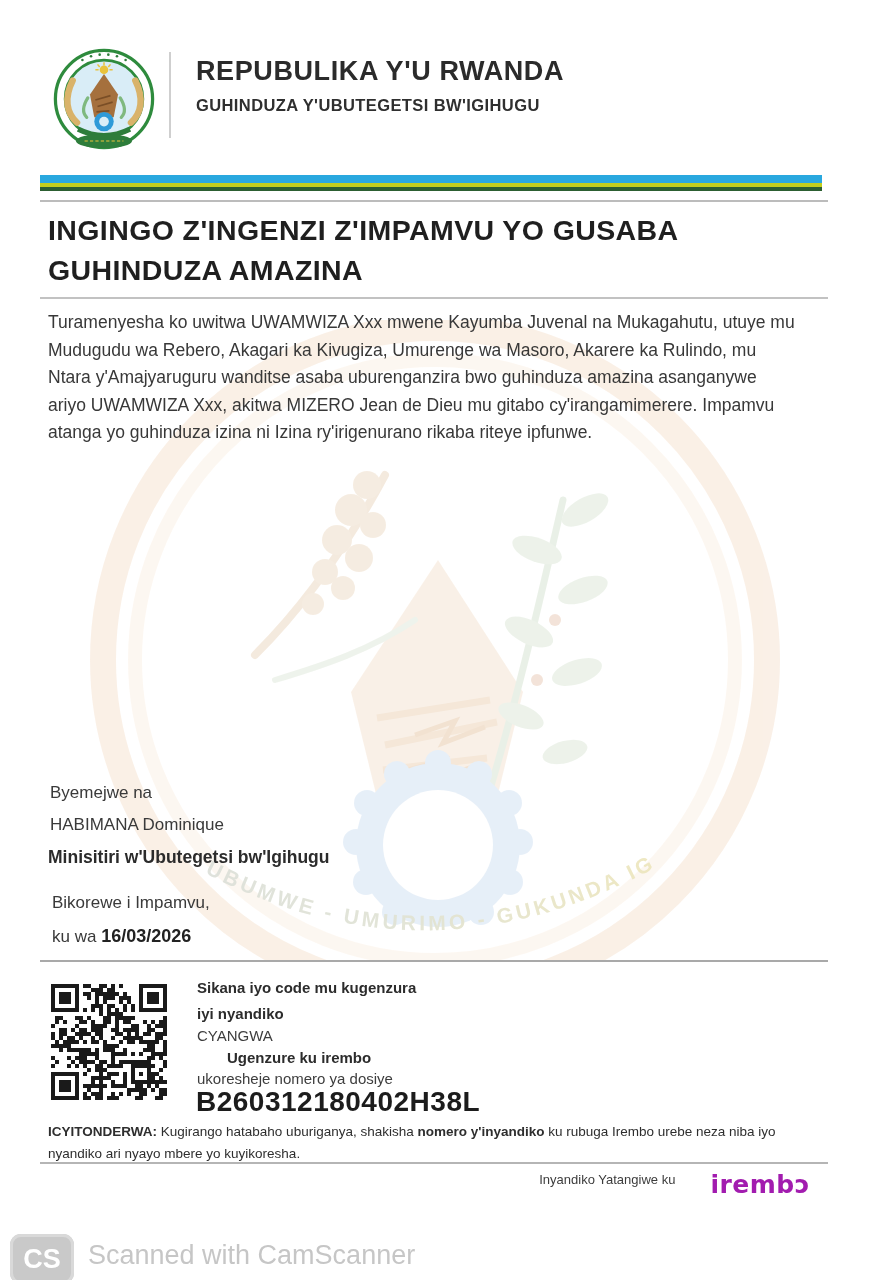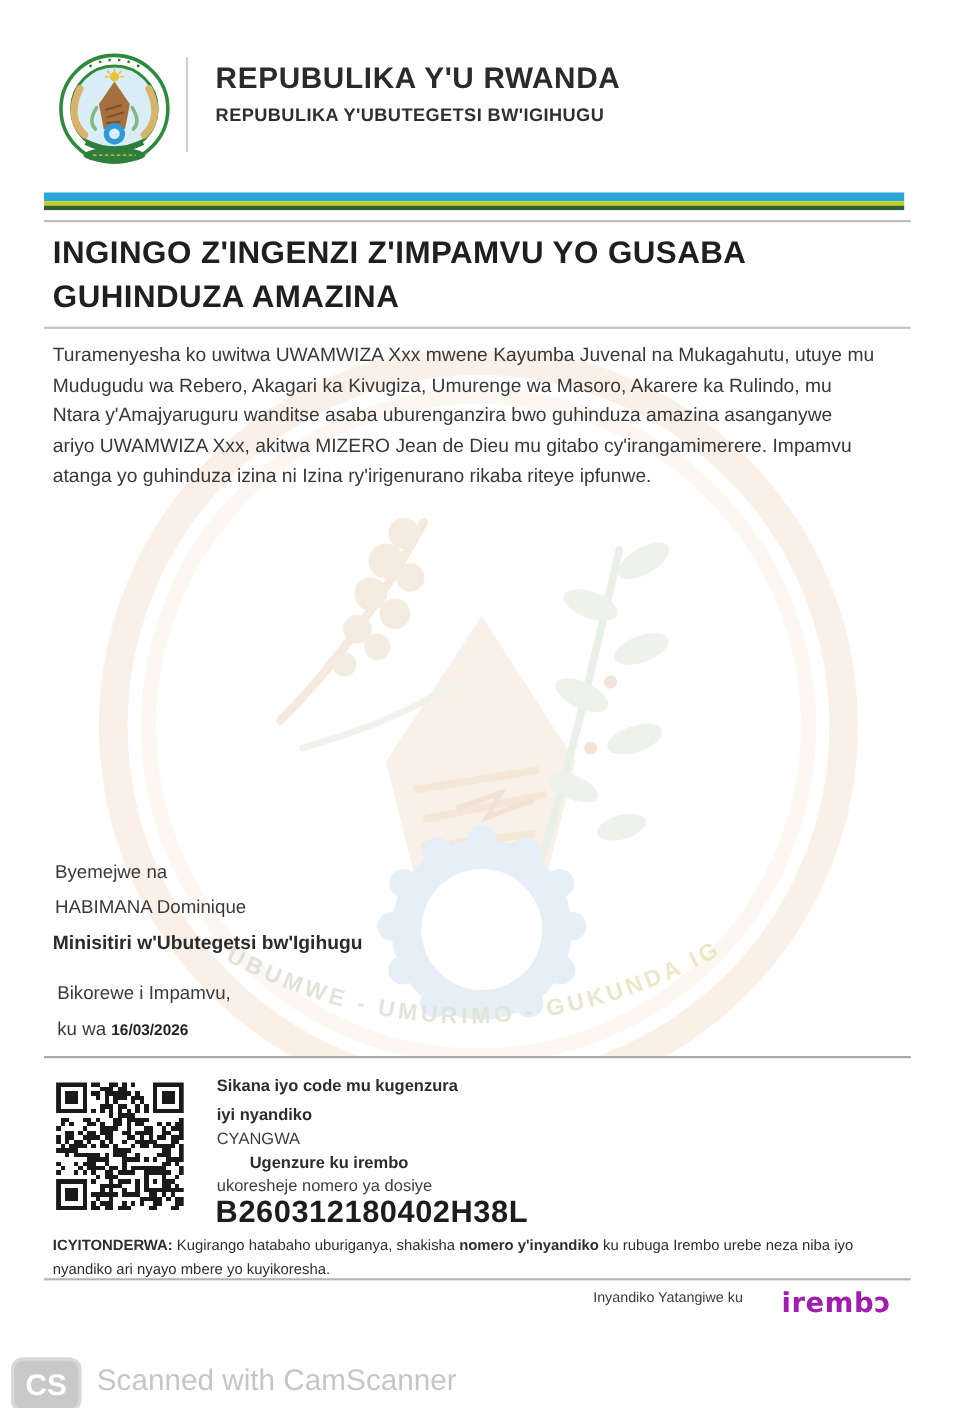--- a/index.html
+++ b/index.html
@@ -29,21 +29,21 @@
   
   .wm{left:85px;top:320px;width:700px;height:640px;pointer-events:none;}
 
   
   .sig{font-size:17px;color:#3a3a3a;}
   .sig-approved{left:50px;top:783px;}
   .sig-name{left:50px;top:815px;}
   .sig-title{left:48px;top:847px;font-weight:700;color:#2b2b2b;font-size:17.5px;}
   .sig-place{left:52px;top:893px;}
   .sig-date{left:52px;top:926px;}
-  .sig-date b{font-size:14px;color:#222;text-align:right;}
+  .sig-date b{font-size:18px;color:#222;text-align:right;}
 
   
   .qr{left:51px;top:984px;width:116px;height:116px;}
   .ver{left:197px;color:#3d3d3d;font-size:15px;}
   .ver-b{font-weight:700;color:#2c2c2c;}
   .v1{top:979px;} .v2{top:1005px;} .v3{top:1027px;} .v4{top:1049px;margin-left:30px;} .v5{top:1070px;}
   .doc-num{left:196px;top:1086px;font-size:28px;font-weight:700;color:#1c1c1c;letter-spacing:.5px;}
 
   .notice{left:48px;top:1121px;width:772px;font-size:13.5px;line-height:22px;color:#2e2e2e;}
   .notice b{font-weight:700;}
@@ -92,21 +92,21 @@
     <path d="M42,50 L56,46 M44,56 L58,52 M43,61 L55,60" stroke="#7a4e26" stroke-width="1.6" fill="none"></path>
     <circle cx="50" cy="70" r="9" fill="#2e9ad8"></circle>
     <circle cx="50" cy="70" r="4.5" fill="#d9edf7"></circle>
     <path d="M26,77 Q50,89 74,77" fill="none" stroke="#2e7d3b" stroke-width="5"></path>
     <ellipse cx="50" cy="88" rx="26" ry="6.5" fill="#2e7d3b"></ellipse>
     <path d="M32,88 L68,88" stroke="#e9c33c" stroke-width="1" stroke-dasharray="3 2"></path>
   </svg>
 
   <div class="abs hdr-divider"></div>
   <div class="abs hdr-title">REPUBULIKA Y'U RWANDA</div>
-  <div class="abs hdr-sub">REPUBULIKA Y'UBUTEGETSI BW'IGIHUGU</div>
+  <div class="abs hdr-sub">GUHINDUZA Y'UBUTEGETSI BW'IGIHUGU</div>
 
   <div class="abs flag">
     <div class="b" style="background: rgb(41, 168, 223);"></div>
     <div class="y" style="background: rgb(194, 206, 27);"></div>
     <div class="g" style="background: rgb(44, 95, 49);"></div>
   </div>
 
   <div class="abs rule rule1"></div>
 
   <div class="abs doc-title">

